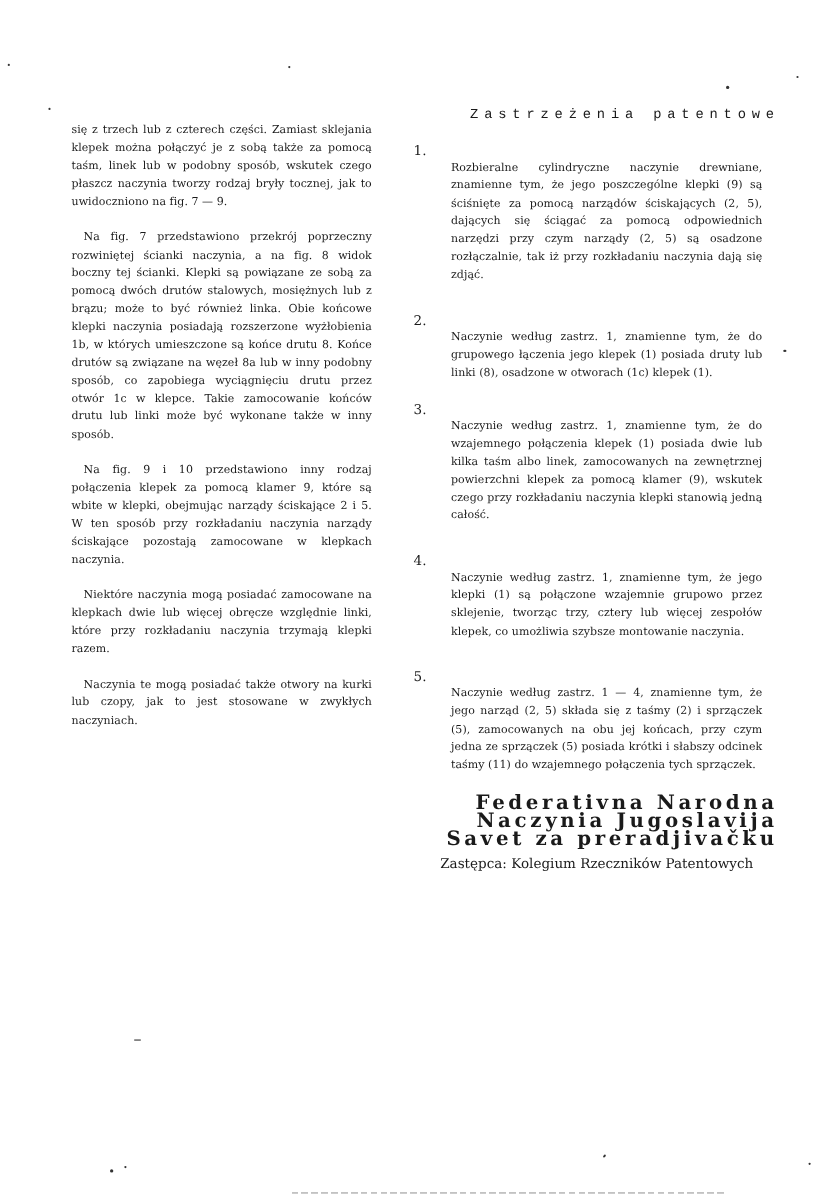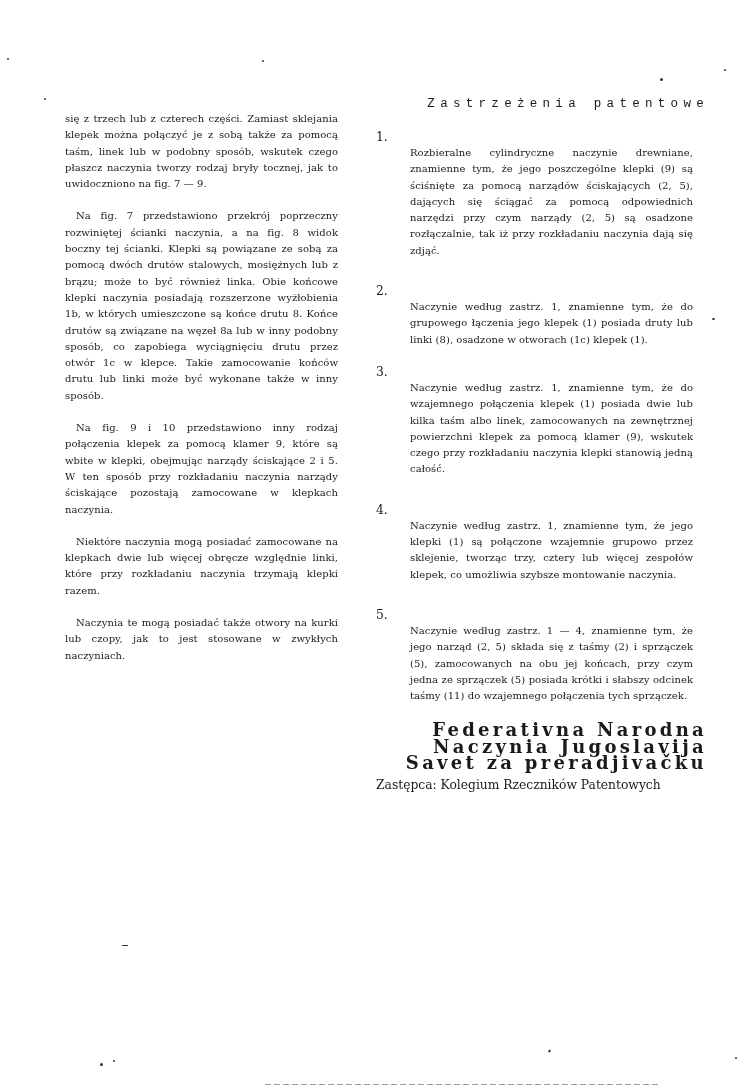--- a/index.html
+++ b/index.html
@@ -77,21 +77,21 @@
       line-height: 16.3px;
       letter-spacing: 3.3px;
       white-space: nowrap;
       font-weight: bold;
     }
     .deputy {
       margin-top: 6px;
       font-size: 12.3px;
       line-height: 16px;
       white-space: nowrap;
-      text-align: left;
+      text-align: center;
     }
     .speck {
       position: absolute;
       background: #333;
       border-radius: 50%;
     }
     .bottom-rule {
       position: absolute;
       left: 265px;
       top: 1084px;

